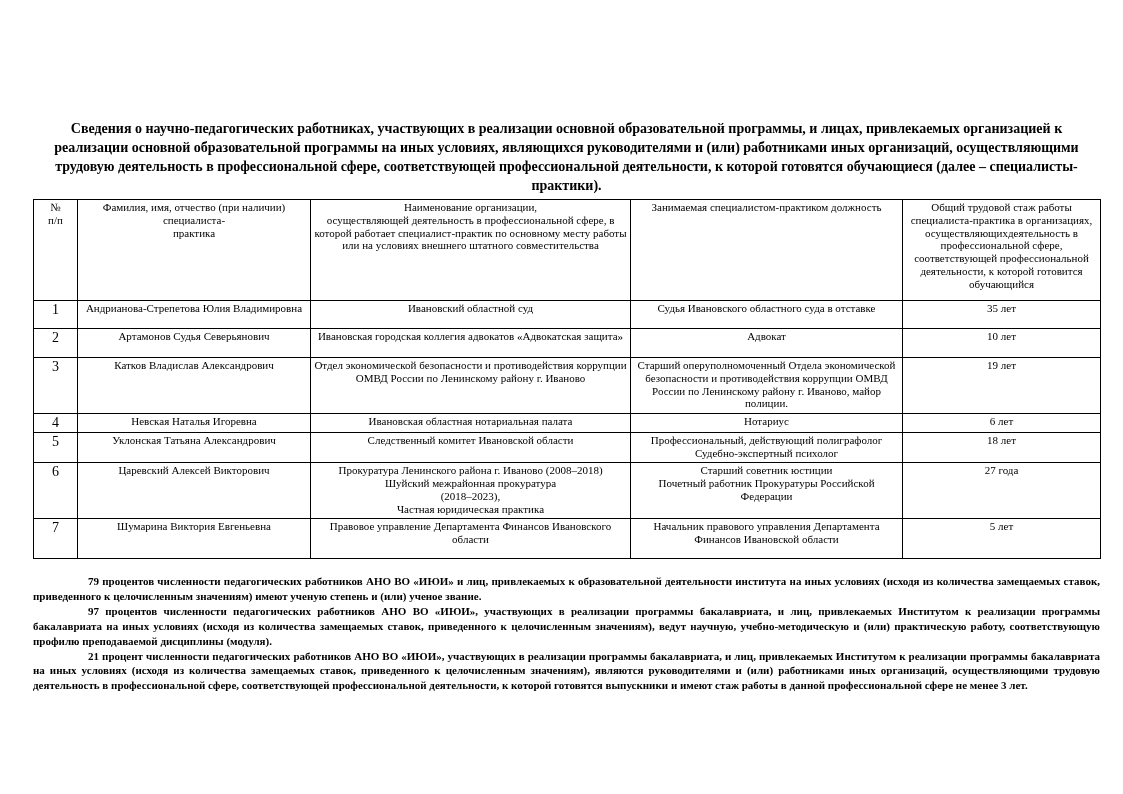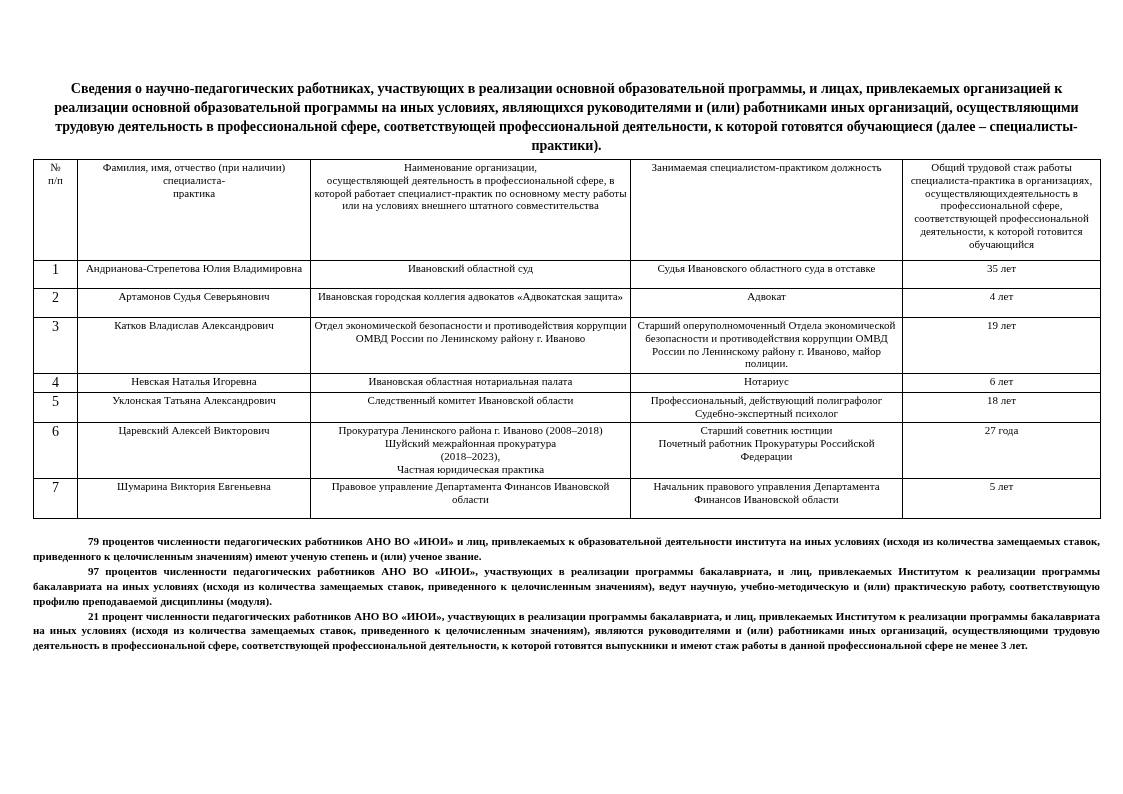--- a/index.html
+++ b/index.html
@@ -8,21 +8,21 @@
     width: 1123px;
     height: 794px;
     font-family: "Liberation Serif", "DejaVu Serif", serif;
     color: #000;
     overflow: hidden;
   }
   .page {
     width: 1123px;
     height: 794px;
     background: #fff;
-    padding: 80px 23px 0 33px;
+    padding: 120px 23px 0 33px;
     border-radius: 26px;
   }
   .doc-title {
     font-weight: bold;
     font-size: 14px;
     line-height: 1.35;
     text-align: center;
     margin-bottom: 3px;
   }
   table.spec-table {
@@ -97,21 +97,21 @@
         <td>Андрианова-Стрепетова Юлия Владимировна</td>
         <td>Ивановский областной суд</td>
         <td>Судья Ивановского областного суда в отставке</td>
         <td>35 лет</td>
       </tr>
       <tr class="r2">
         <td class="num">2</td>
         <td>Артамонов Судья Северьянович</td>
         <td>Ивановская городская коллегия адвокатов  «Адвокатская защита»</td>
         <td>Адвокат</td>
-        <td>4 лет</td>
+        <td>10 лет</td>
       </tr>
       <tr class="r3">
         <td class="num">3</td>
         <td>Катков Владислав Александрович</td>
         <td>Отдел экономической безопасности и противодействия коррупции ОМВД России по Ленинскому району г. Иваново</td>
         <td>Старший оперуполномоченный Отдела экономической безопасности и противодействия коррупции ОМВД России по Ленинскому району г. Иваново, майор полиции.</td>
         <td>19 лет</td>
       </tr>
       <tr class="r4">
         <td class="num">4</td>
@@ -135,21 +135,21 @@
 Шуйский межрайонная прокуратура
 (2018–2023),
 Частная юридическая практика</td>
         <td>Старший советник юстиции
 Почетный работник Прокуратуры Российской Федерации</td>
         <td>27 года</td>
       </tr>
       <tr class="r7">
         <td class="num">7</td>
         <td>Шумарина Виктория Евгеньевна</td>
-        <td>Правовое управление Департамента Финансов Ивановской области</td>
+        <td>Правовое управление Департамента Финансов Ивановского области</td>
         <td>Начальник правового управления Департамента Финансов Ивановской области</td>
         <td>5 лет</td>
       </tr>
     </tbody>
   </table>
 
   <div class="paragraphs">
     <p>79 процентов численности педагогических работников АНО ВО «ИЮИ» и лиц, привлекаемых к образовательной деятельности института на иных условиях (исходя из количества замещаемых ставок, приведенного к целочисленным значениям) имеют ученую степень и (или) ученое звание.</p>
     <p>97 процентов численности педагогических работников АНО ВО «ИЮИ», участвующих в реализации программы бакалавриата, и лиц, привлекаемых Институтом к реализации программы бакалавриата на иных условиях (исходя из количества замещаемых ставок, приведенного к целочисленным значениям), ведут научную, учебно-методическую и (или) практическую работу, соответствующую профилю преподаваемой дисциплины (модуля).</p>
     <p>21 процент численности педагогических работников АНО ВО «ИЮИ», участвующих в реализации программы бакалавриата, и лиц, привлекаемых Институтом к реализации программы бакалавриата на иных условиях (исходя из количества замещаемых ставок, приведенного к целочисленным значениям), являются руководителями и (или) работниками иных организаций, осуществляющими трудовую деятельность в профессиональной сфере, соответствующей профессиональной деятельности, к которой готовятся выпускники и имеют стаж работы в данной профессиональной сфере не менее 3 лет.</p>

